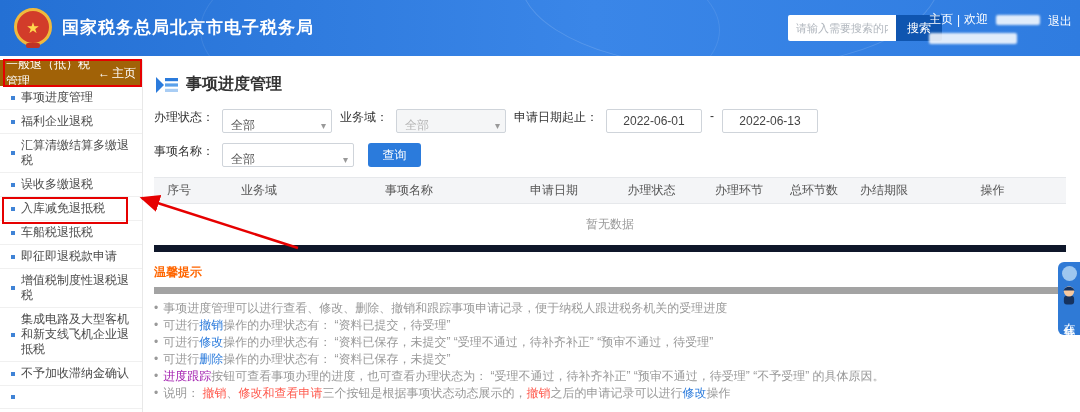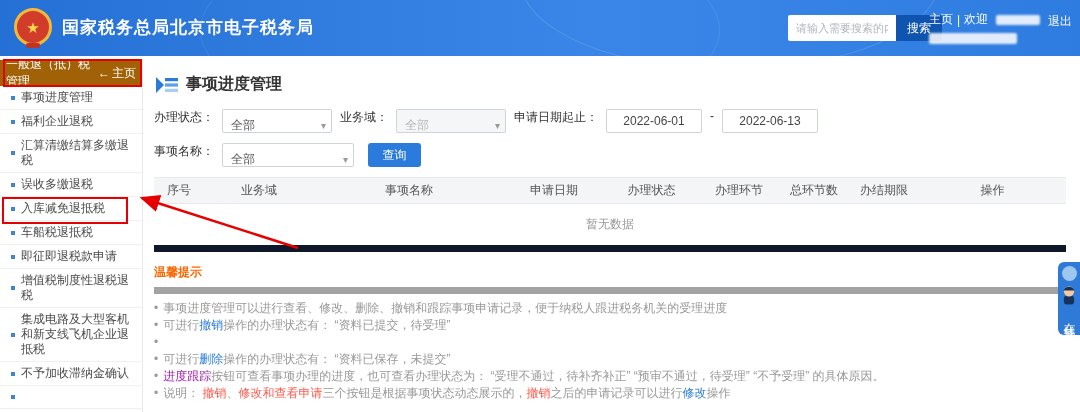--- a/index.html
+++ b/index.html
@@ -232,20 +232,21 @@
           <li class="tip-item">
     <span class="tip-bullet">•</span>
     <span class="tip-text"><span class="seg-gray">事项进度管理可以进行查看、修改、删除、撤销和跟踪事项申请记录，便于纳税人跟进税务机关的受理进度</span></span>
   </li>
           <li class="tip-item">
     <span class="tip-bullet">•</span>
     <span class="tip-text"><span class="seg-gray">可进行</span><span class="seg-blue">撤销</span><span class="seg-gray">操作的办理状态有： “资料已提交，待受理”</span></span>
   </li>
           <li class="tip-item">
     <span class="tip-bullet">•</span>
+    <span class="tip-text"><span class="seg-gray">可进行</span><span class="seg-blue">修改</span><span class="seg-gray">操作的办理状态有： “资料已保存，未提交” “受理不通过，待补齐补正” “预审不通过，待受理”</span></span>
   </li>
           <li class="tip-item">
     <span class="tip-bullet">•</span>
     <span class="tip-text"><span class="seg-gray">可进行</span><span class="seg-blue">删除</span><span class="seg-gray">操作的办理状态有： “资料已保存，未提交”</span></span>
   </li>
           <li class="tip-item">
     <span class="tip-bullet">•</span>
     <span class="tip-text"><span class="seg-orange">进度跟踪</span><span class="seg-gray">按钮可查看事项办理的进度，也可查看办理状态为： “受理不通过，待补齐补正” “预审不通过，待受理” “不予受理” 的具体原因。</span></span>
   </li>
           <li class="tip-item">

